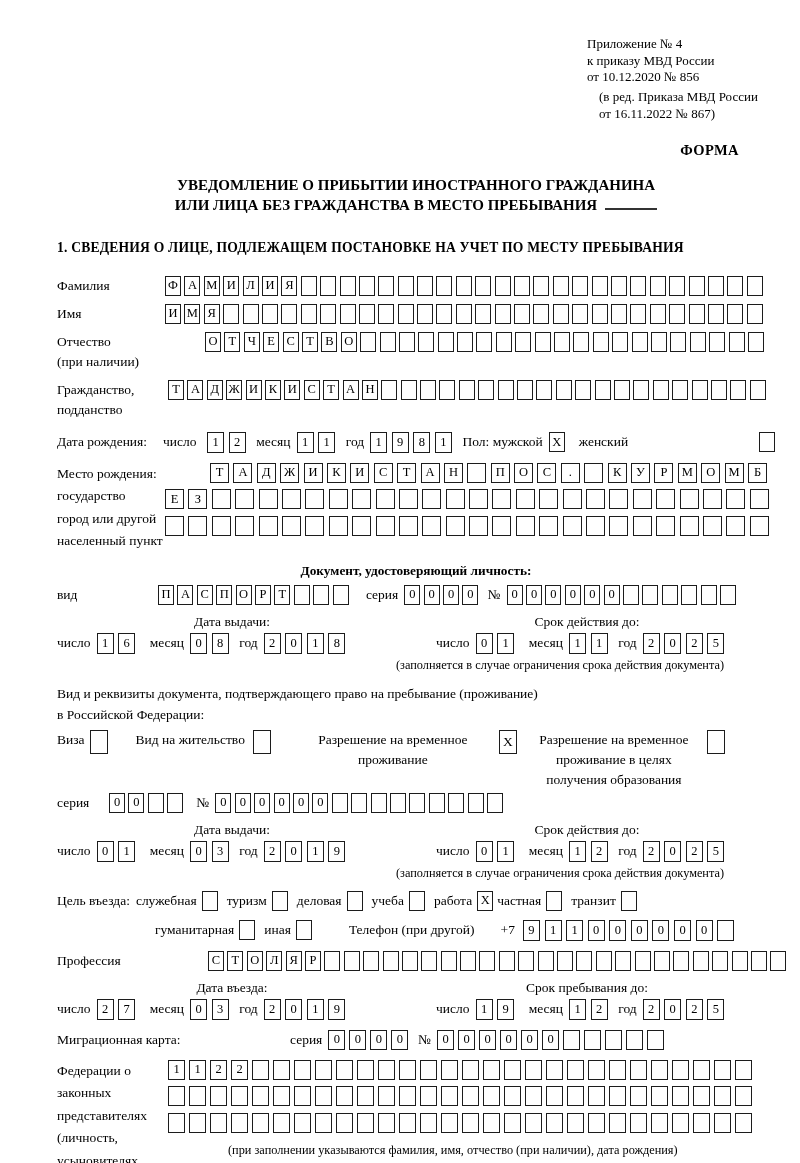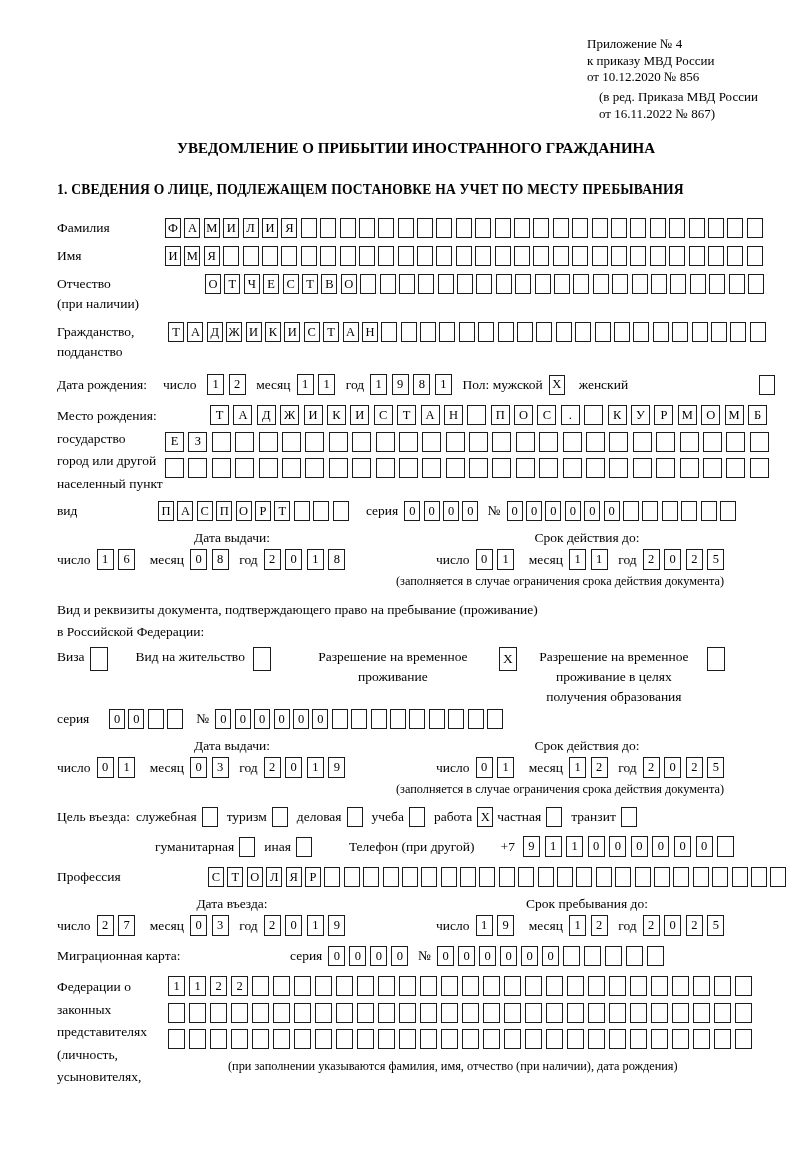--- a/index.html
+++ b/index.html
@@ -70,23 +70,25 @@
   <div class="appendix">
     <div>Приложение № 4</div>
     <div>к приказу МВД России</div>
     <div>от 10.12.2020 № 856</div>
     <div class="amendment">
       <div>(в ред. Приказа МВД России</div>
       <div>от 16.11.2022 № 867)</div>
     </div>
   </div>
 
+  <div class="form-label">ФОРМА</div>
 
   <div class="title">
     <div>УВЕДОМЛЕНИЕ О ПРИБЫТИИ ИНОСТРАННОГО ГРАЖДАНИНА</div>
+    <div><span>ИЛИ ЛИЦА БЕЗ ГРАЖДАНСТВА В МЕСТО ПРЕБЫВАНИЯ</span><span class="title-underline"></span></div>
   </div>
 
   <div class="section-heading">1. СВЕДЕНИЯ О ЛИЦЕ, ПОДЛЕЖАЩЕМ ПОСТАНОВКЕ НА УЧЕТ ПО МЕСТУ ПРЕБЫВАНИЯ</div>
 
   <div class="row" style="margin-top:20px;">
     <div class="lbl w108">Фамилия</div>
     <div class="cells">
         <div class="cell">Ф</div>
         <div class="cell">А</div>
         <div class="cell">М</div>
@@ -347,20 +349,21 @@
           <div class="cell"></div>
           <div class="cell"></div>
           <div class="cell"></div>
           <div class="cell"></div>
           <div class="cell"></div>
           <div class="cell"></div>
         </div>
     </div>
   </div>
 
+  <div class="doc-heading">Документ, удостоверяющий личность:</div>
 
   <div class="row" style="align-items:center;margin-top:6px;">
     <span class="lbl" style="width:101px;">вид</span>
     <div class="cells">
         <div class="cell">П</div>
         <div class="cell">А</div>
         <div class="cell">С</div>
         <div class="cell">П</div>
         <div class="cell">О</div>
         <div class="cell">Р</div>

